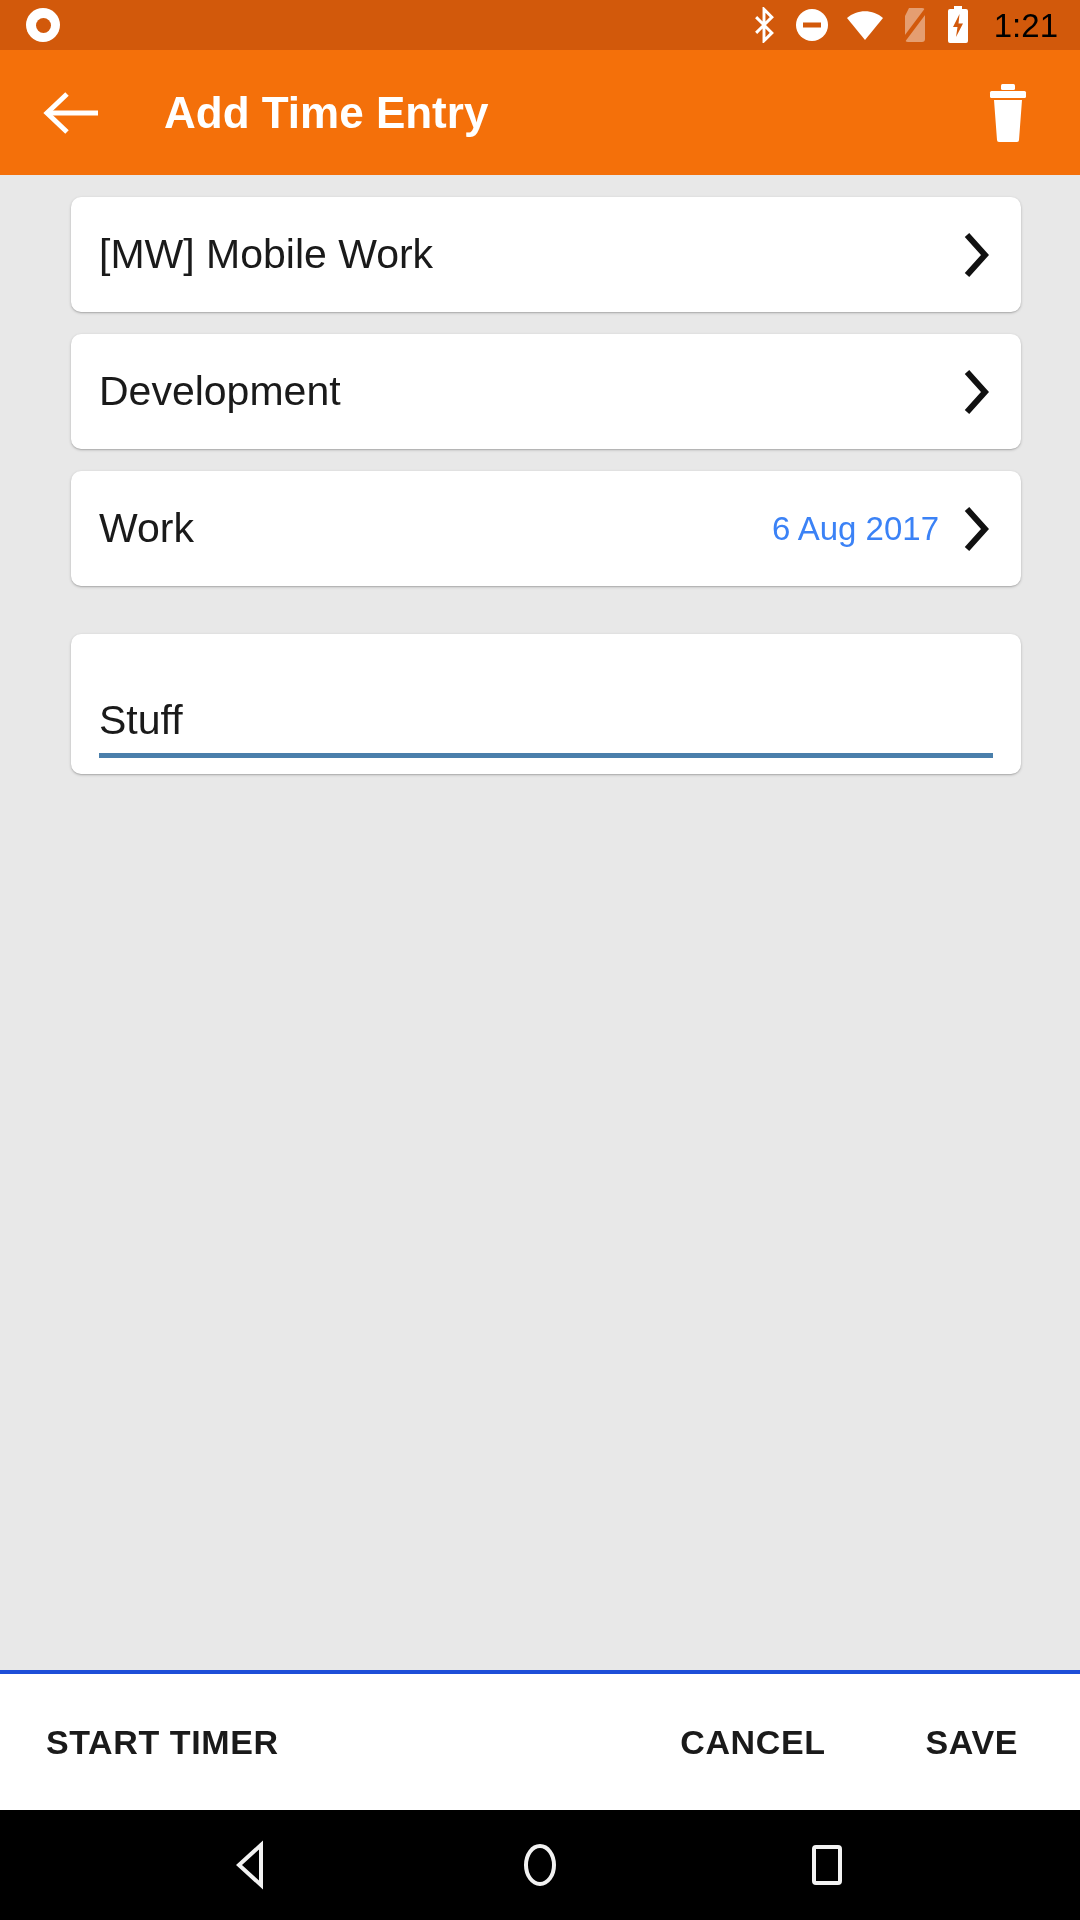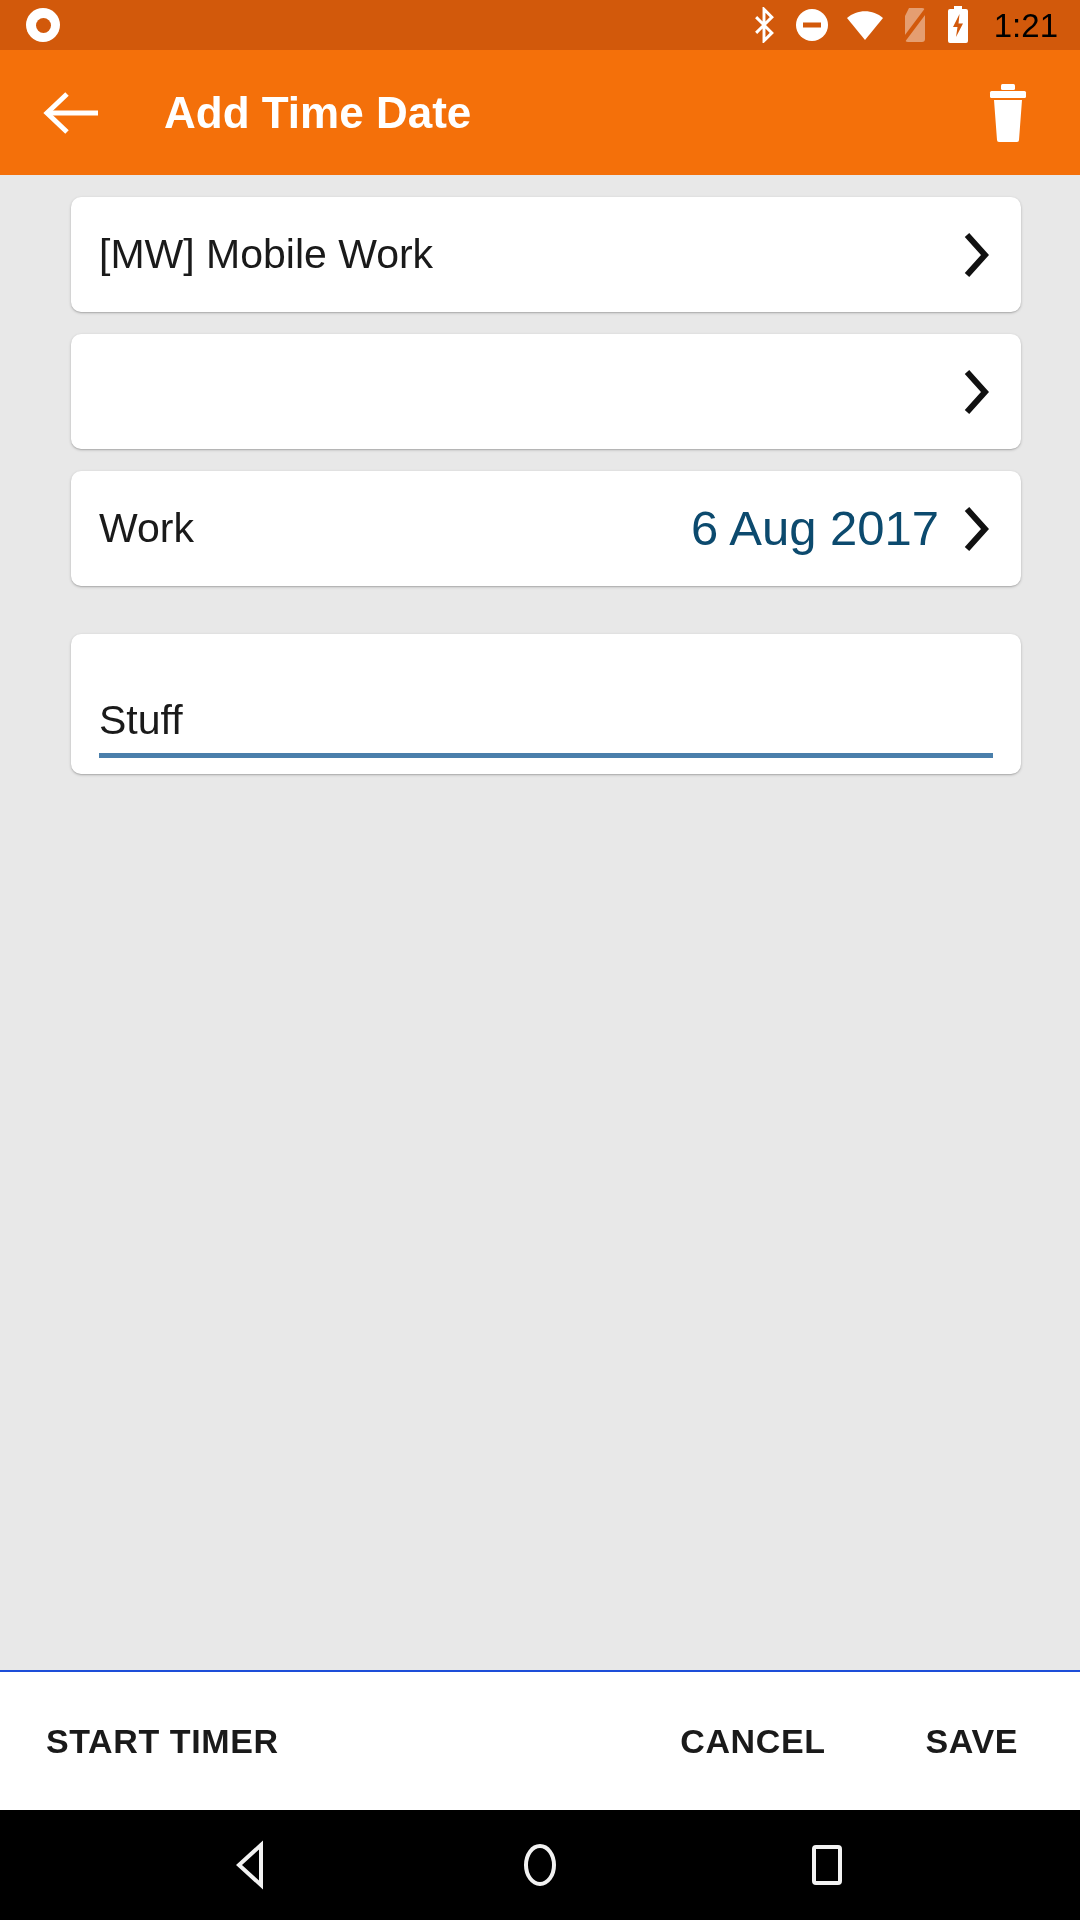--- a/index.html
+++ b/index.html
@@ -133,22 +133,22 @@
     height: 115px;
   }
   .row-label {
     font-size: 41px;
     color: #1a1a1a;
     line-height: 1;
     white-space: nowrap;
   }
   .row-value {
     margin-left: auto;
-    font-size: 49px;
-    color: #0c4a6e;
+    font-size: 33px;
+    color: #3b82f6;
     line-height: 1;
     white-space: nowrap;
     padding-right: 20px;
     text-align: center;
   }
   .chevron {
     margin-left: auto;
     flex: 0 0 auto;
     display: flex;
     align-items: center;
@@ -194,21 +194,21 @@
     height: 5px;
     background: #4a7fab;
     width: 100%;
   }
 
   
   #action-bar {
     flex: 0 0 140px;
     height: 140px;
     background: #ffffff;
-    border-top: 2px solid #1d4ed8;
+    border-top: 4px solid #1d4ed8;
     display: flex;
     align-items: center;
     box-sizing: border-box;
     padding: 0 48px 0 32px;
   }
   .action-btn {
     font-size: 34px;
     font-weight: bold;
     color: #1a1a1a;
     letter-spacing: 0.6px;
@@ -291,21 +291,21 @@
     </div>
   </div>
 
   <div id="app-bar">
     <div id="back-button">
       <svg width="60" height="48" viewBox="0 0 60 48">
         <path d="M57 24 H7" stroke="#ffffff" stroke-width="5" stroke-linecap="butt"></path>
         <path d="M26 5 L6 24 L26 43" fill="none" stroke="#ffffff" stroke-width="5" stroke-linecap="butt" stroke-linejoin="miter"></path>
       </svg>
     </div>
-    <div id="app-bar-title">Add Time Date</div>
+    <div id="app-bar-title">Add Time Entry</div>
     <div id="delete-button">
       <svg width="48" height="60" viewBox="0 0 48 60">
         <rect x="17" y="1" width="14" height="6" rx="1.5" fill="#ffffff"></rect>
         <rect x="6" y="8" width="36" height="7" rx="1.5" fill="#ffffff"></rect>
         <path d="M10 17 H38 L35 57 a2 2 0 0 1 -2 2 H15 a2 2 0 0 1 -2 -2 Z" fill="#ffffff"></path>
       </svg>
     </div>
   </div>
 
   <div id="content">
@@ -313,20 +313,21 @@
     <div class="card row">
       <span class="row-label">[MW] Mobile Work</span>
       <span class="chevron">
         <svg width="26" height="46" viewBox="0 0 26 46">
           <path d="M4 3 L22 23 L4 43" fill="none" stroke="#111111" stroke-width="6" stroke-linecap="butt" stroke-linejoin="miter"></path>
         </svg>
       </span>
     </div>
 
     <div class="card row">
+      <span class="row-label">Development</span>
       <span class="chevron">
         <svg width="26" height="46" viewBox="0 0 26 46">
           <path d="M4 3 L22 23 L4 43" fill="none" stroke="#111111" stroke-width="6" stroke-linecap="butt" stroke-linejoin="miter"></path>
         </svg>
       </span>
     </div>
 
     <div class="card row">
       <span class="row-label">Work</span>
       <span class="row-value">6 Aug 2017</span>

